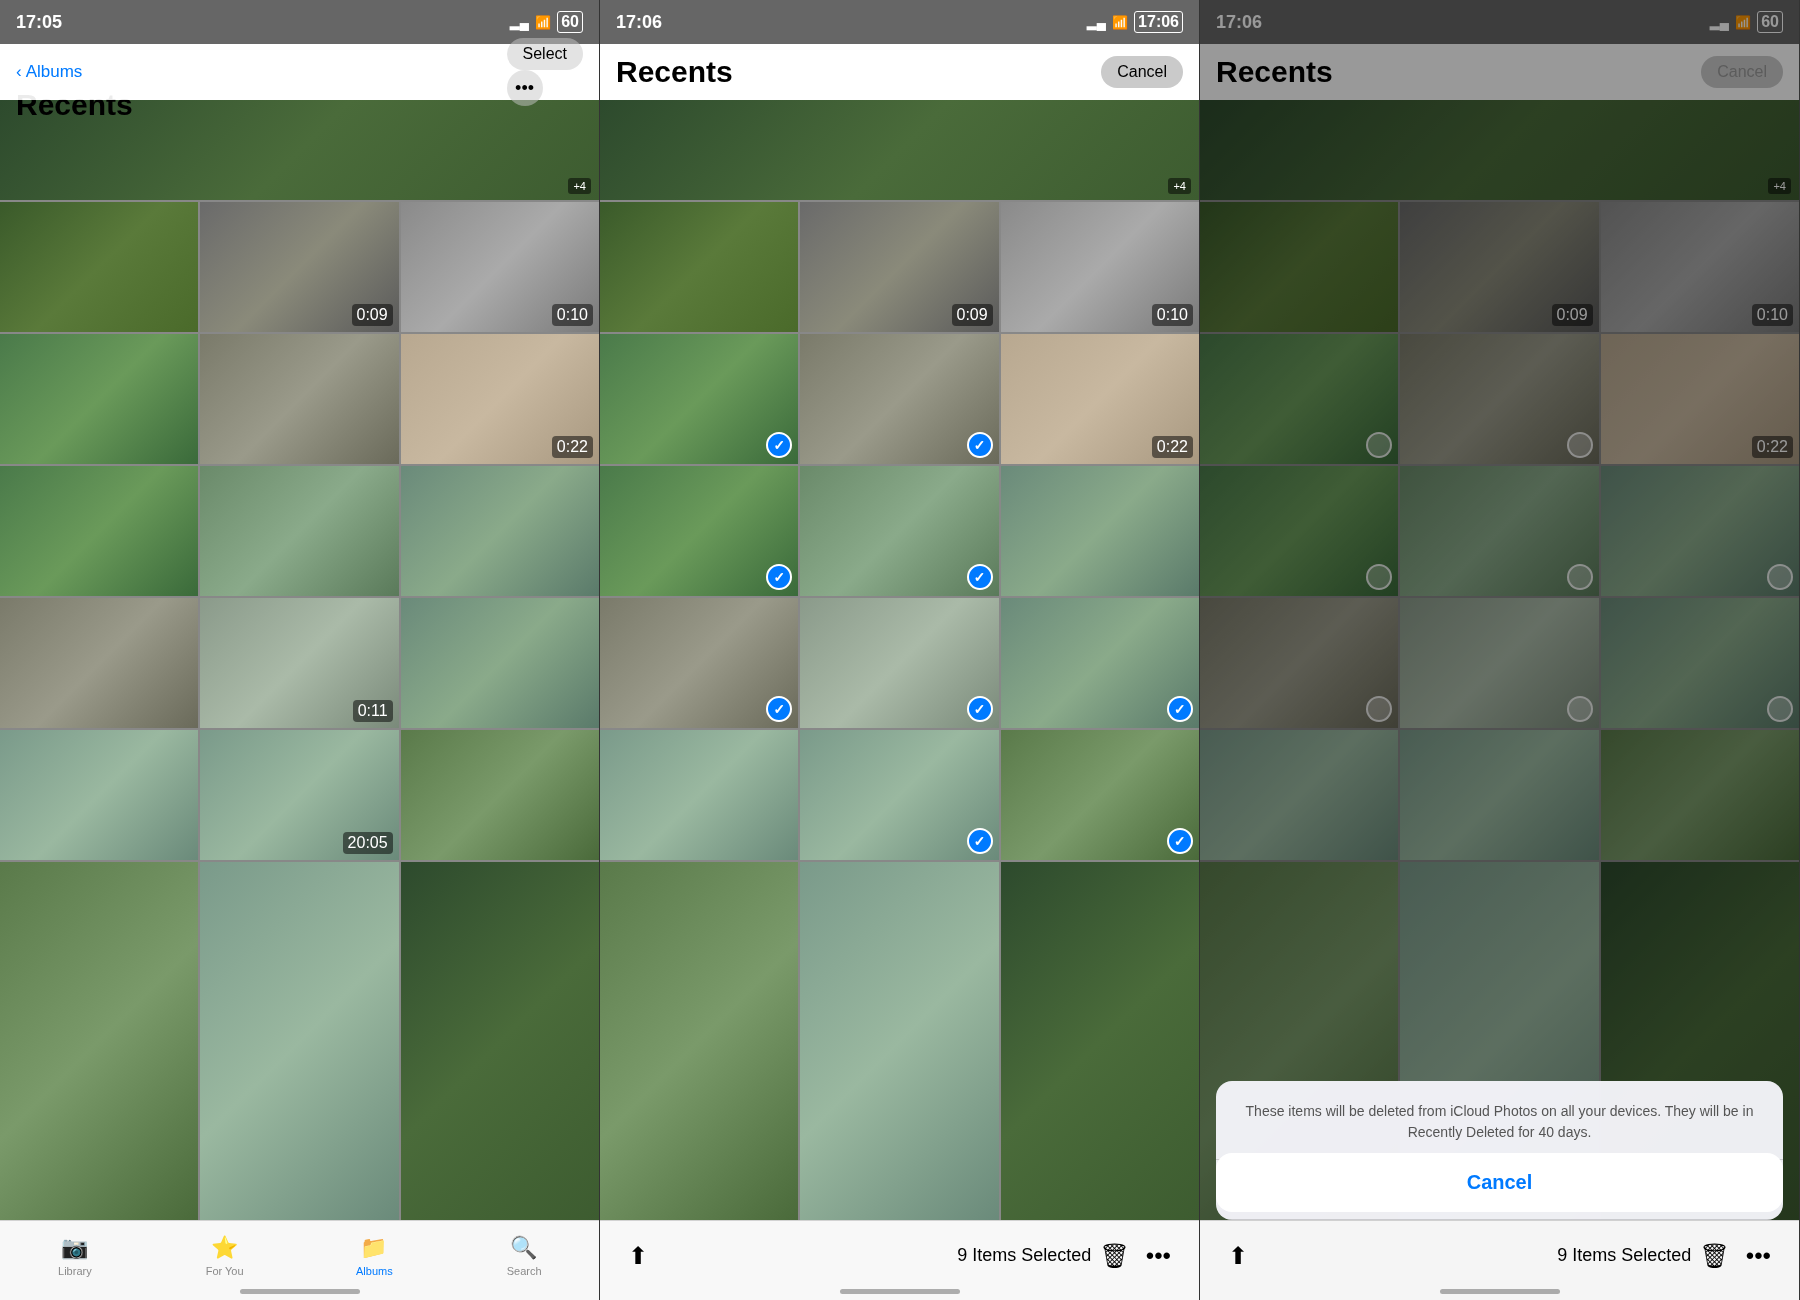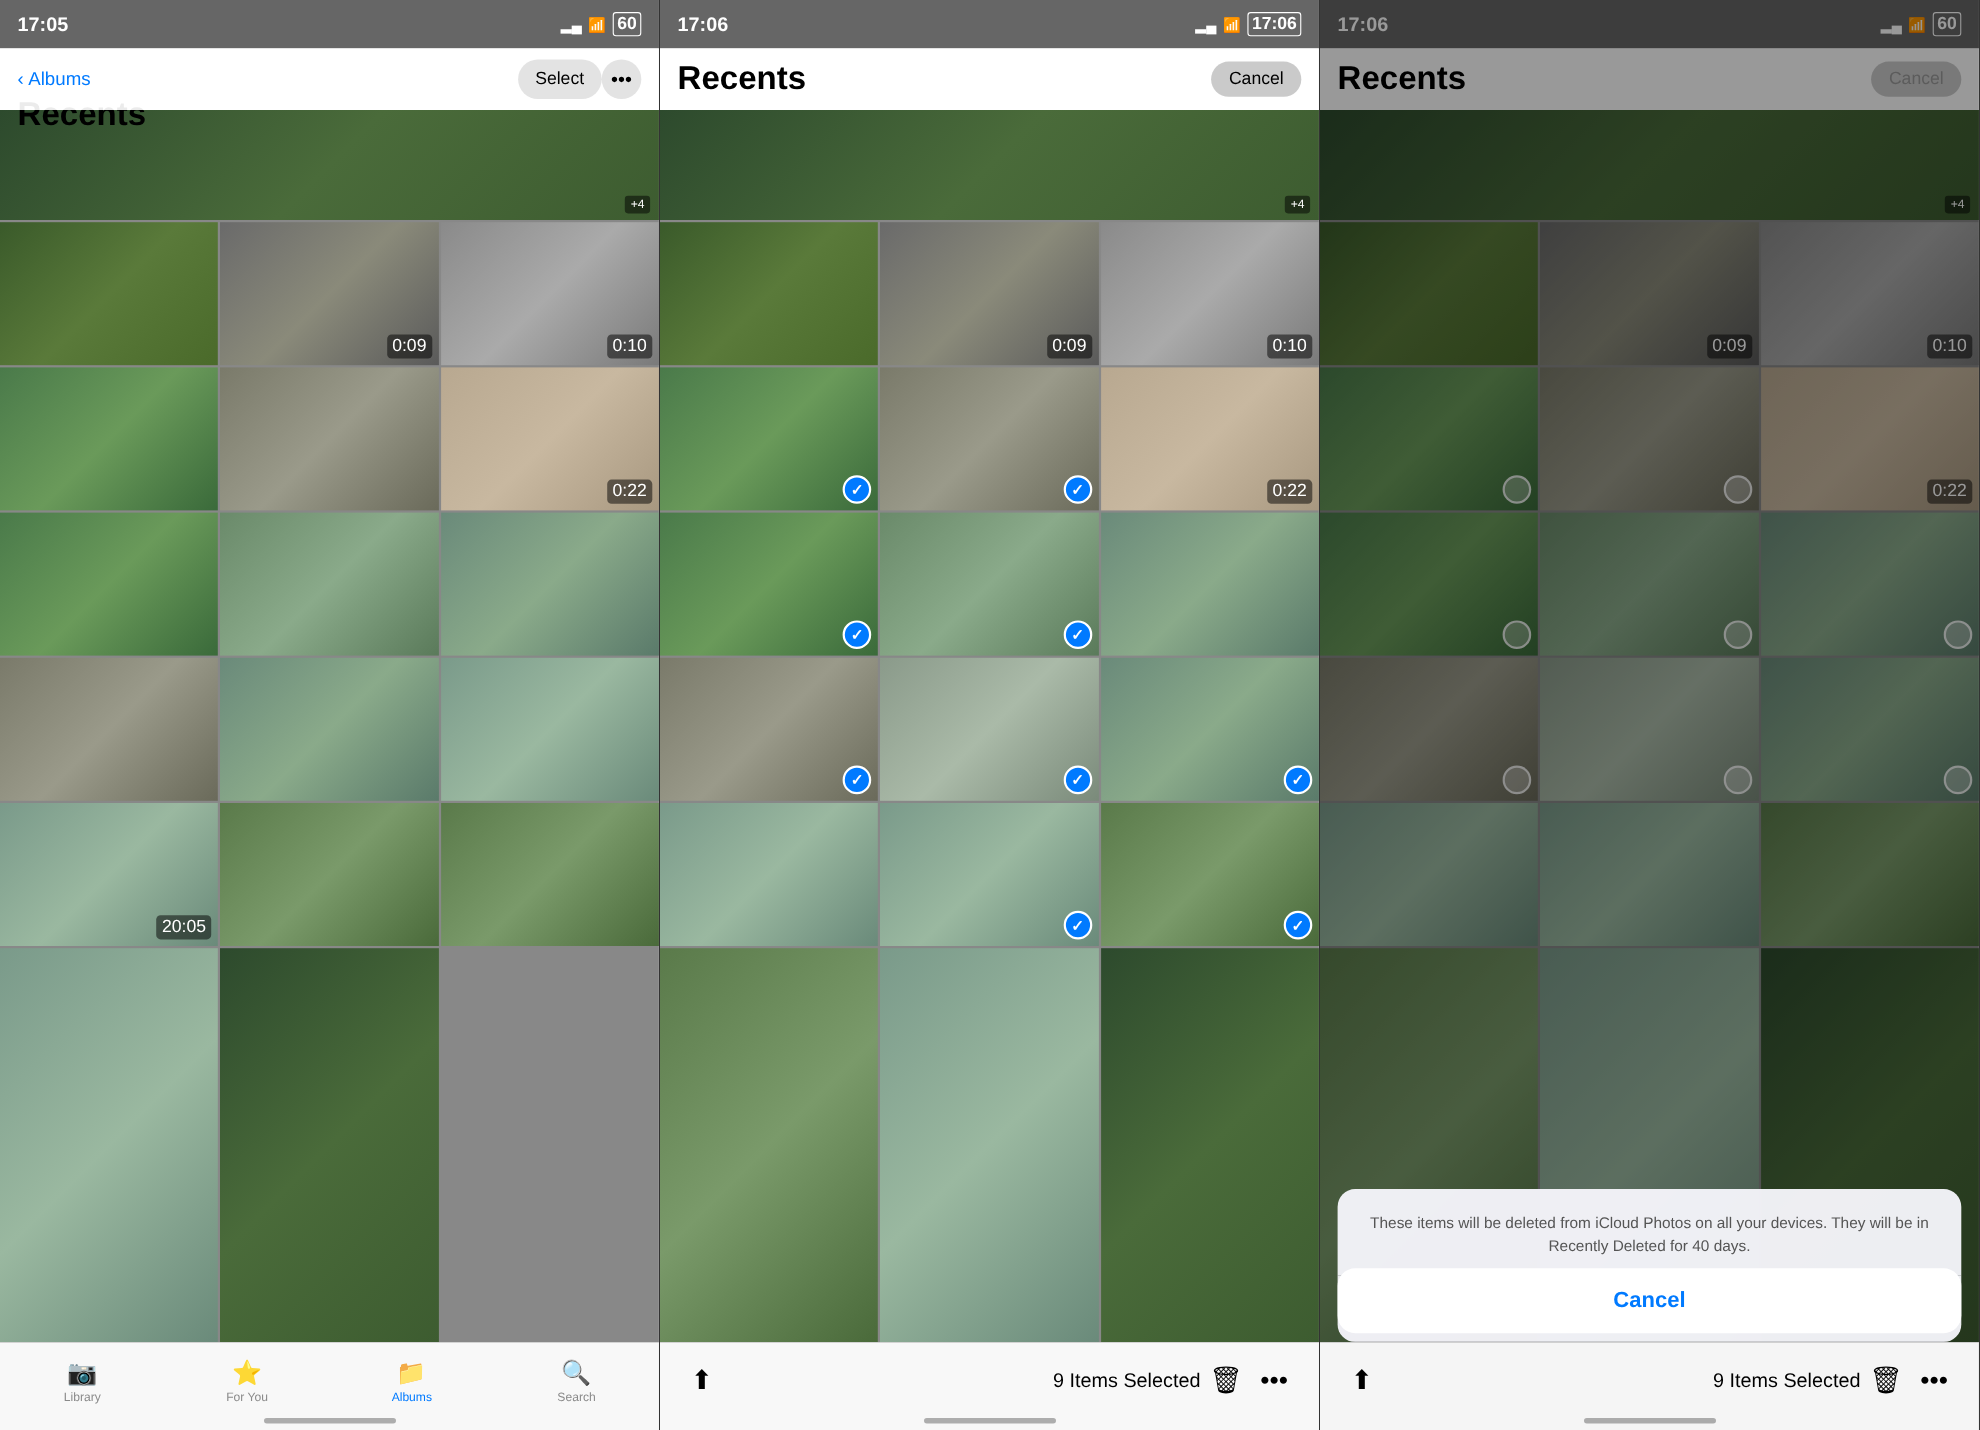--- a/index.html
+++ b/index.html
@@ -71,20 +71,21 @@
     .nav-back {
       display: flex;
       align-items: center;
       color: #007AFF;
       font-size: 17px;
       gap: 4px;
     }
     .nav-actions {
       display: flex;
       gap: 0;
+      flex-direction: column;
     }
     .nav-btn {
       background: rgba(200,200,200,0.5);
       border: none;
       border-radius: 20px;
       padding: 7px 16px;
       font-size: 16px;
       font-weight: 500;
       color: #000;
       cursor: pointer;
@@ -348,20 +349,23 @@
     <div class="photo-cell photo-bg-car"></div>
     <div class="photo-cell photo-bg-laptop">
       <span class="photo-duration">0:22</span>
     </div>
 
     <div class="photo-cell photo-bg-park"></div>
     <div class="photo-cell photo-bg-street"></div>
     <div class="photo-cell photo-bg-canal"></div>
 
     <div class="photo-cell photo-bg-car"></div>
+    <div class="photo-cell photo-bg-ducks">
+      <span class="photo-duration">0:11</span>
+    </div>
     <div class="photo-cell photo-bg-canal"></div>
 
     <div class="photo-cell photo-bg-water"></div>
     <div class="photo-cell photo-bg-water">
       <span class="photo-duration">20:05</span>
     </div>
     <div class="photo-cell photo-bg-walkway"></div>
 
     <div class="photo-cell photo-bg-walkway"></div>
     <div class="photo-cell photo-bg-water"></div>

